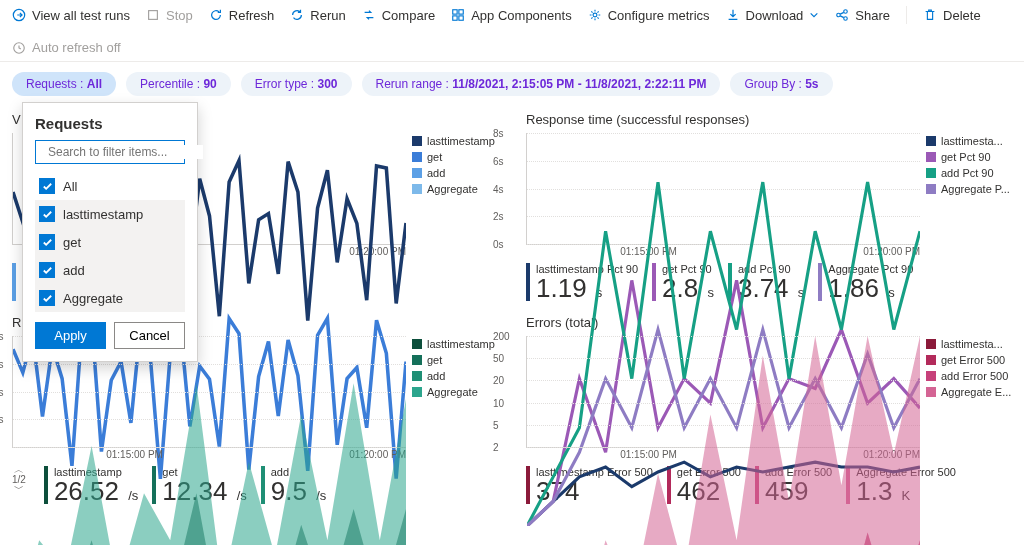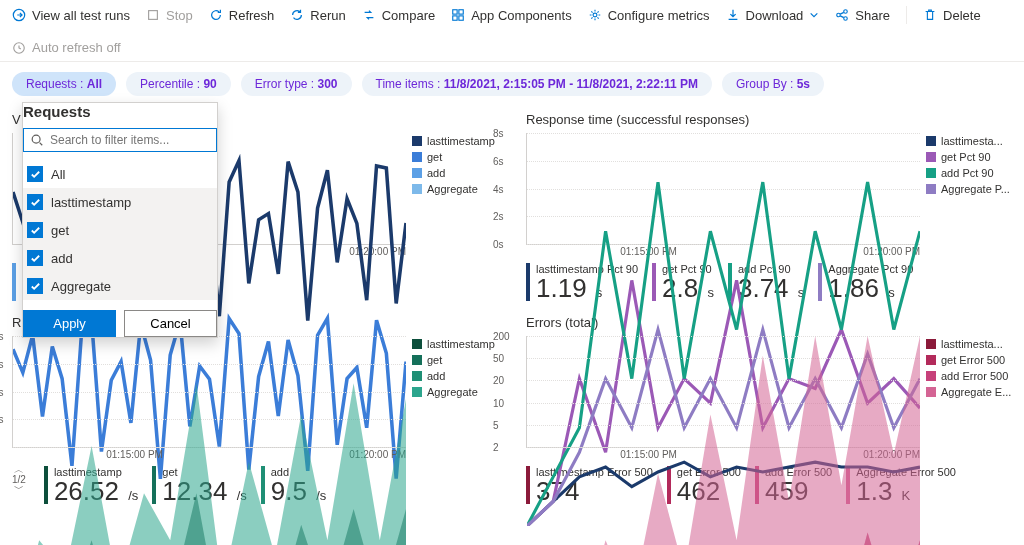--- a/index.html
+++ b/index.html
@@ -34,23 +34,23 @@
 .legend-row { display: flex; align-items: center; gap: 5px; overflow: hidden; white-space: nowrap; text-overflow: ellipsis;}
 .swatch { width: 10px; height: 10px; flex: 0 0 10px; }
 
 .metrics { display: flex; gap: 14px; margin-top: 18px; }
 .metric { border-left: 4px solid #000; padding-left: 6px; }
 .metric .m-label { font-size: 11px; color: #323130; }
 .metric .m-val { font-size: 26px; font-weight: 400; line-height: 1; }
 .metric .m-unit { font-size: 13px; margin-left: 2px; }
 
 .popup {
-  position: absolute; top: -8px; left: 22px; width: 196px; background: #fff;
+  position: absolute; top: -8px; left: 22px; width: 176px; background: #fff;
   border: 1px solid #d2d0ce; box-shadow: 0 6px 14px rgba(0,0,0,0.18);
-  z-index: 10;
+  padding: 12px; z-index: 10;
 }
 .popup h3 { font-size: 15px; font-weight: 600; margin-bottom: 8px; }
 .search-box { display: flex; align-items: center; gap: 6px; border: 1px solid #0078d4; padding: 4px 6px; margin-bottom: 8px; }
 .search-box input { border: 0; outline: 0; flex: 1; font-size: 12px; }
 .chk-row { display: flex; align-items: center; gap: 8px; padding: 6px 4px; cursor: pointer; }
 .chk-row:hover, .chk-row.hl { background: #f3f2f1; }
 .chk { width: 16px; height: 16px; background: #0078d4; display: inline-flex; align-items: center; justify-content: center; }
 .chk svg { color: #fff; width: 11px; height: 11px; }
 .popup-buttons { display: flex; gap: 8px; margin-top: 10px; }
 .btn { flex: 1; padding: 5px 0; font-size: 13px; border: 1px solid #8a8886; background: #fff; cursor: pointer; }
@@ -165,21 +165,21 @@
         </svg>
       </span>
     <span>Auto refresh off</span>
   </span>
 </div>
 
 <div class="filterbar">
   <span class="pill active"><span>Requests :</span> <b>All</b></span>
   <span class="pill"><span>Percentile :</span> <b>90</b></span>
   <span class="pill"><span>Error type :</span> <b>300</b></span>
-  <span class="pill"><span>Time items :</span> <b>11/8/2021, 2:15:05 PM - 11/8/2021, 2:22:11 PM</b></span>
+  <span class="pill"><span>Rerun range :</span> <b>11/8/2021, 2:15:05 PM - 11/8/2021, 2:22:11 PM</b></span>
   <span class="pill"><span>Group By :</span> <b>5s</b></span>
 </div>
 
 <div class="content">
 
   <div class="popup">
     <h3>Requests</h3>
     <div class="search-box">
       <span class="icon" style="color:#605e5c">
           <svg viewBox="0 0 16 16" fill="none" stroke="currentColor" stroke-width="1.4">

